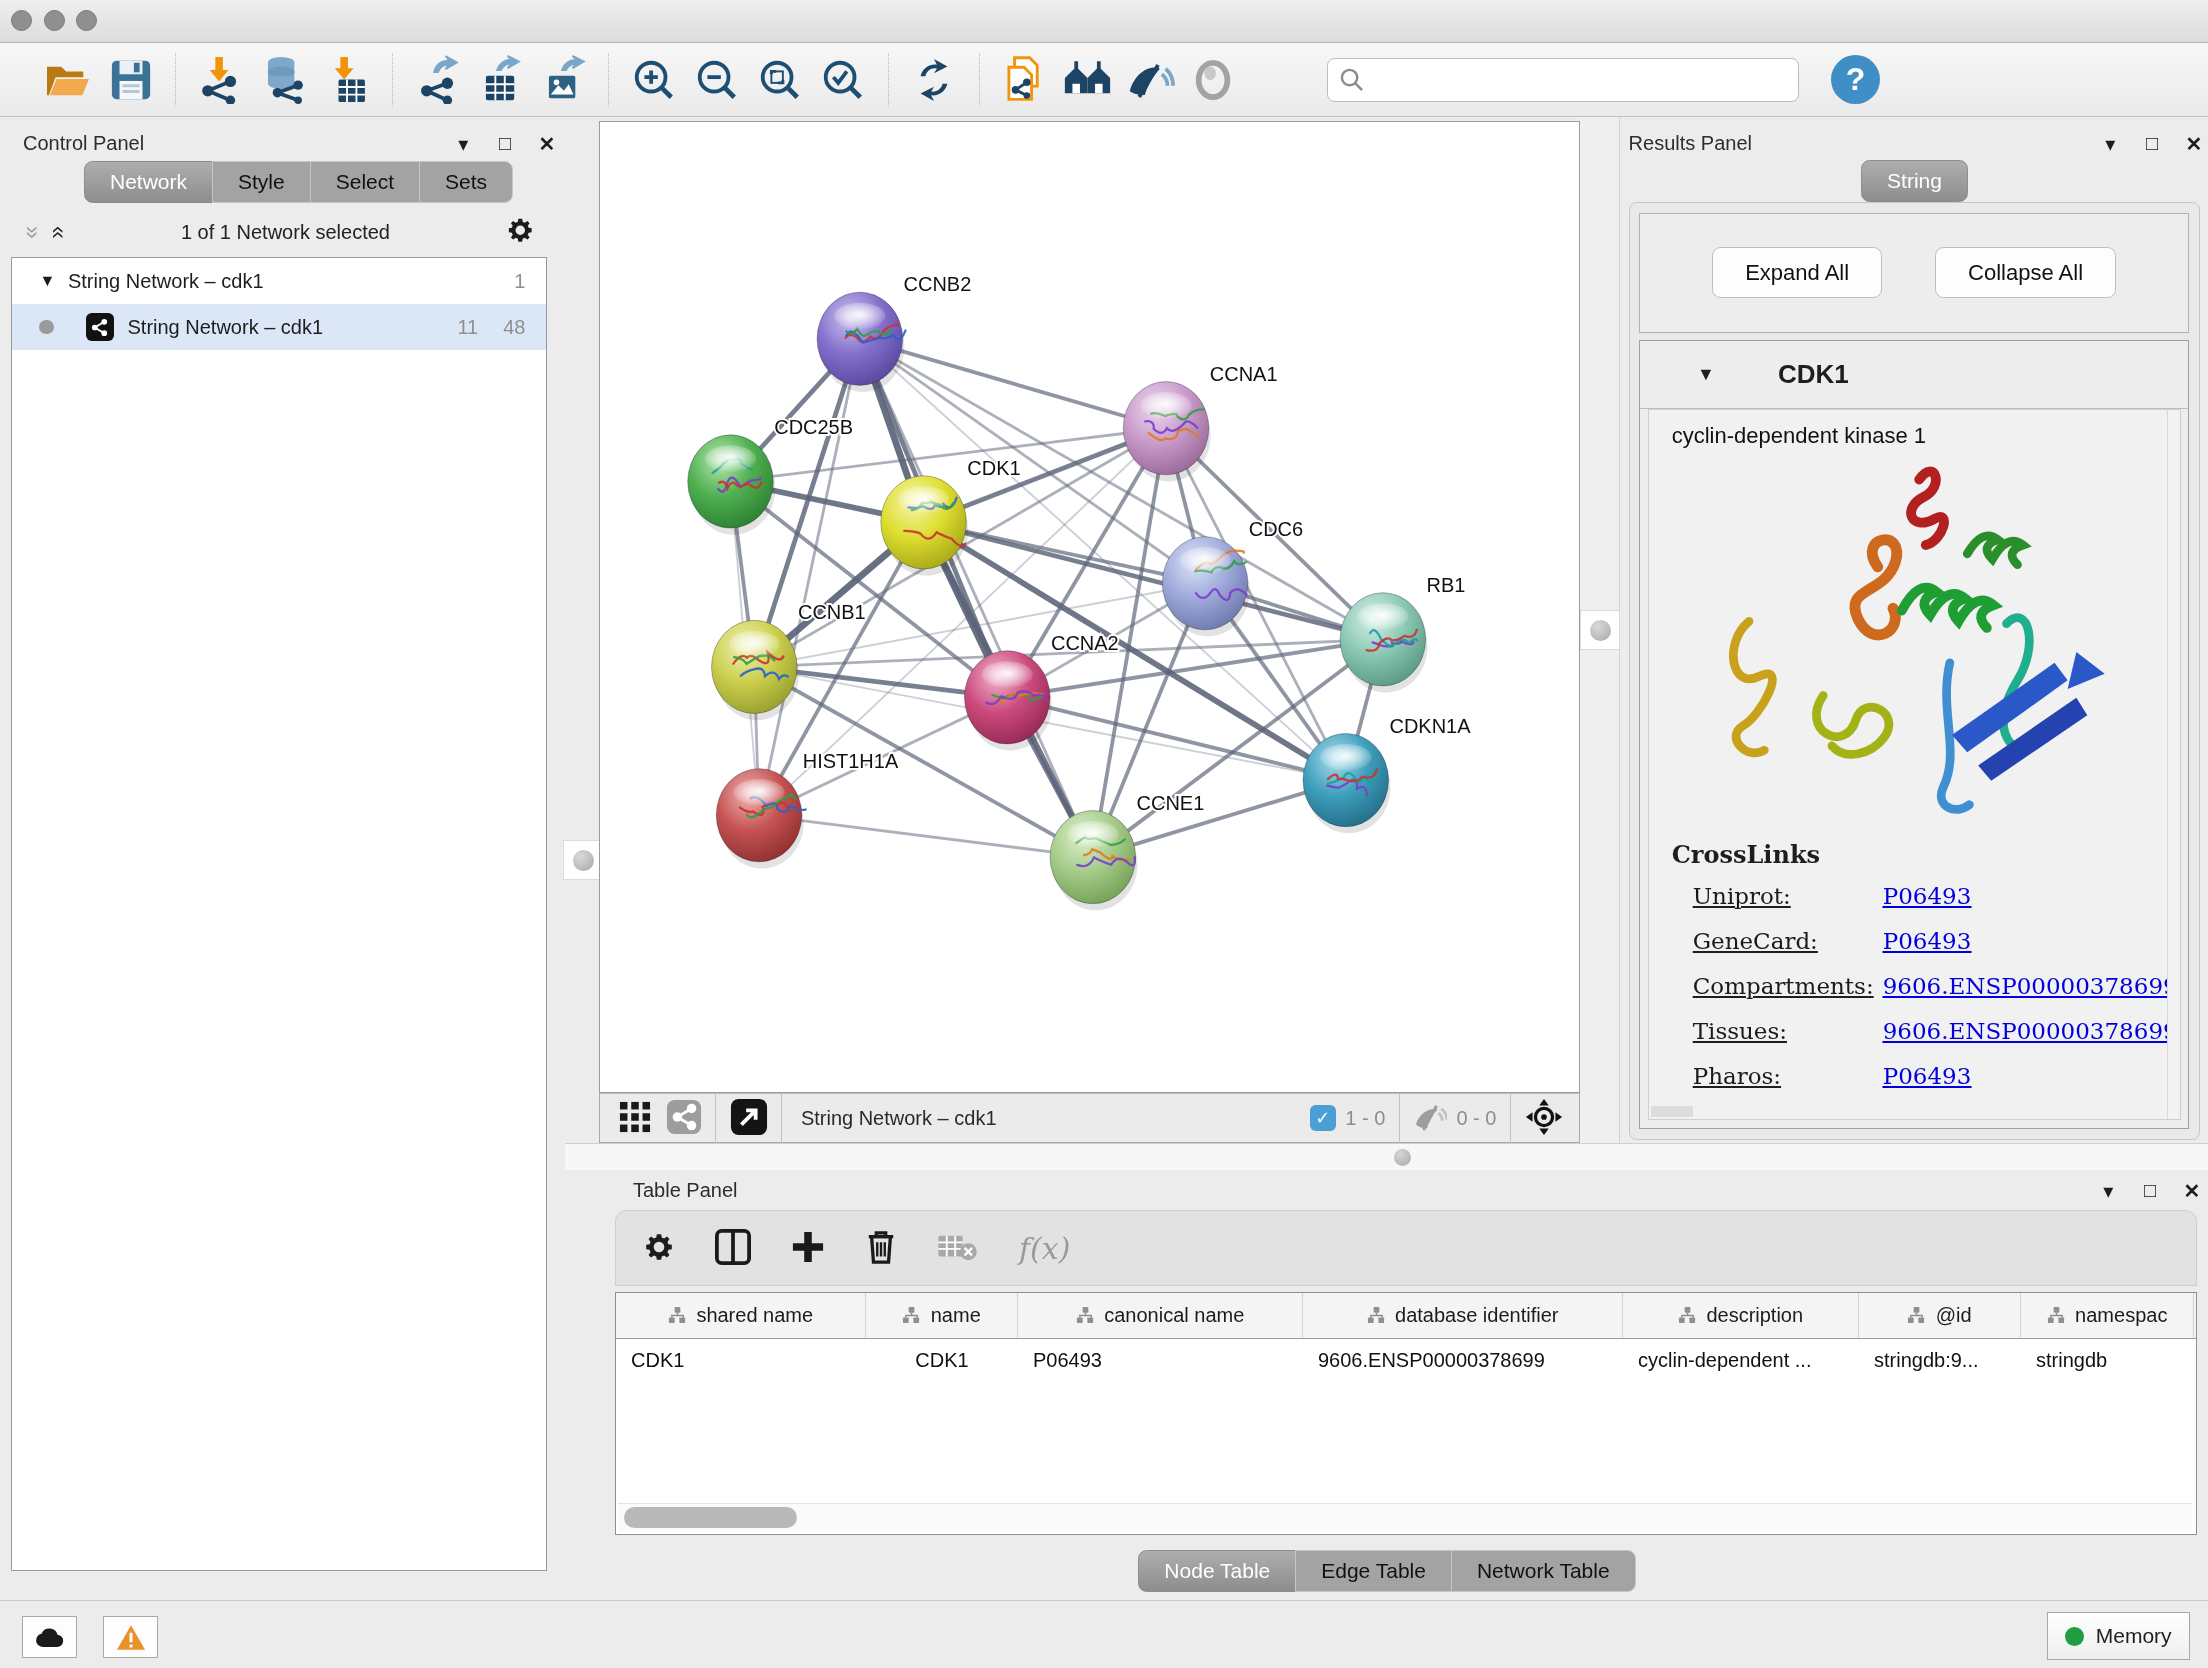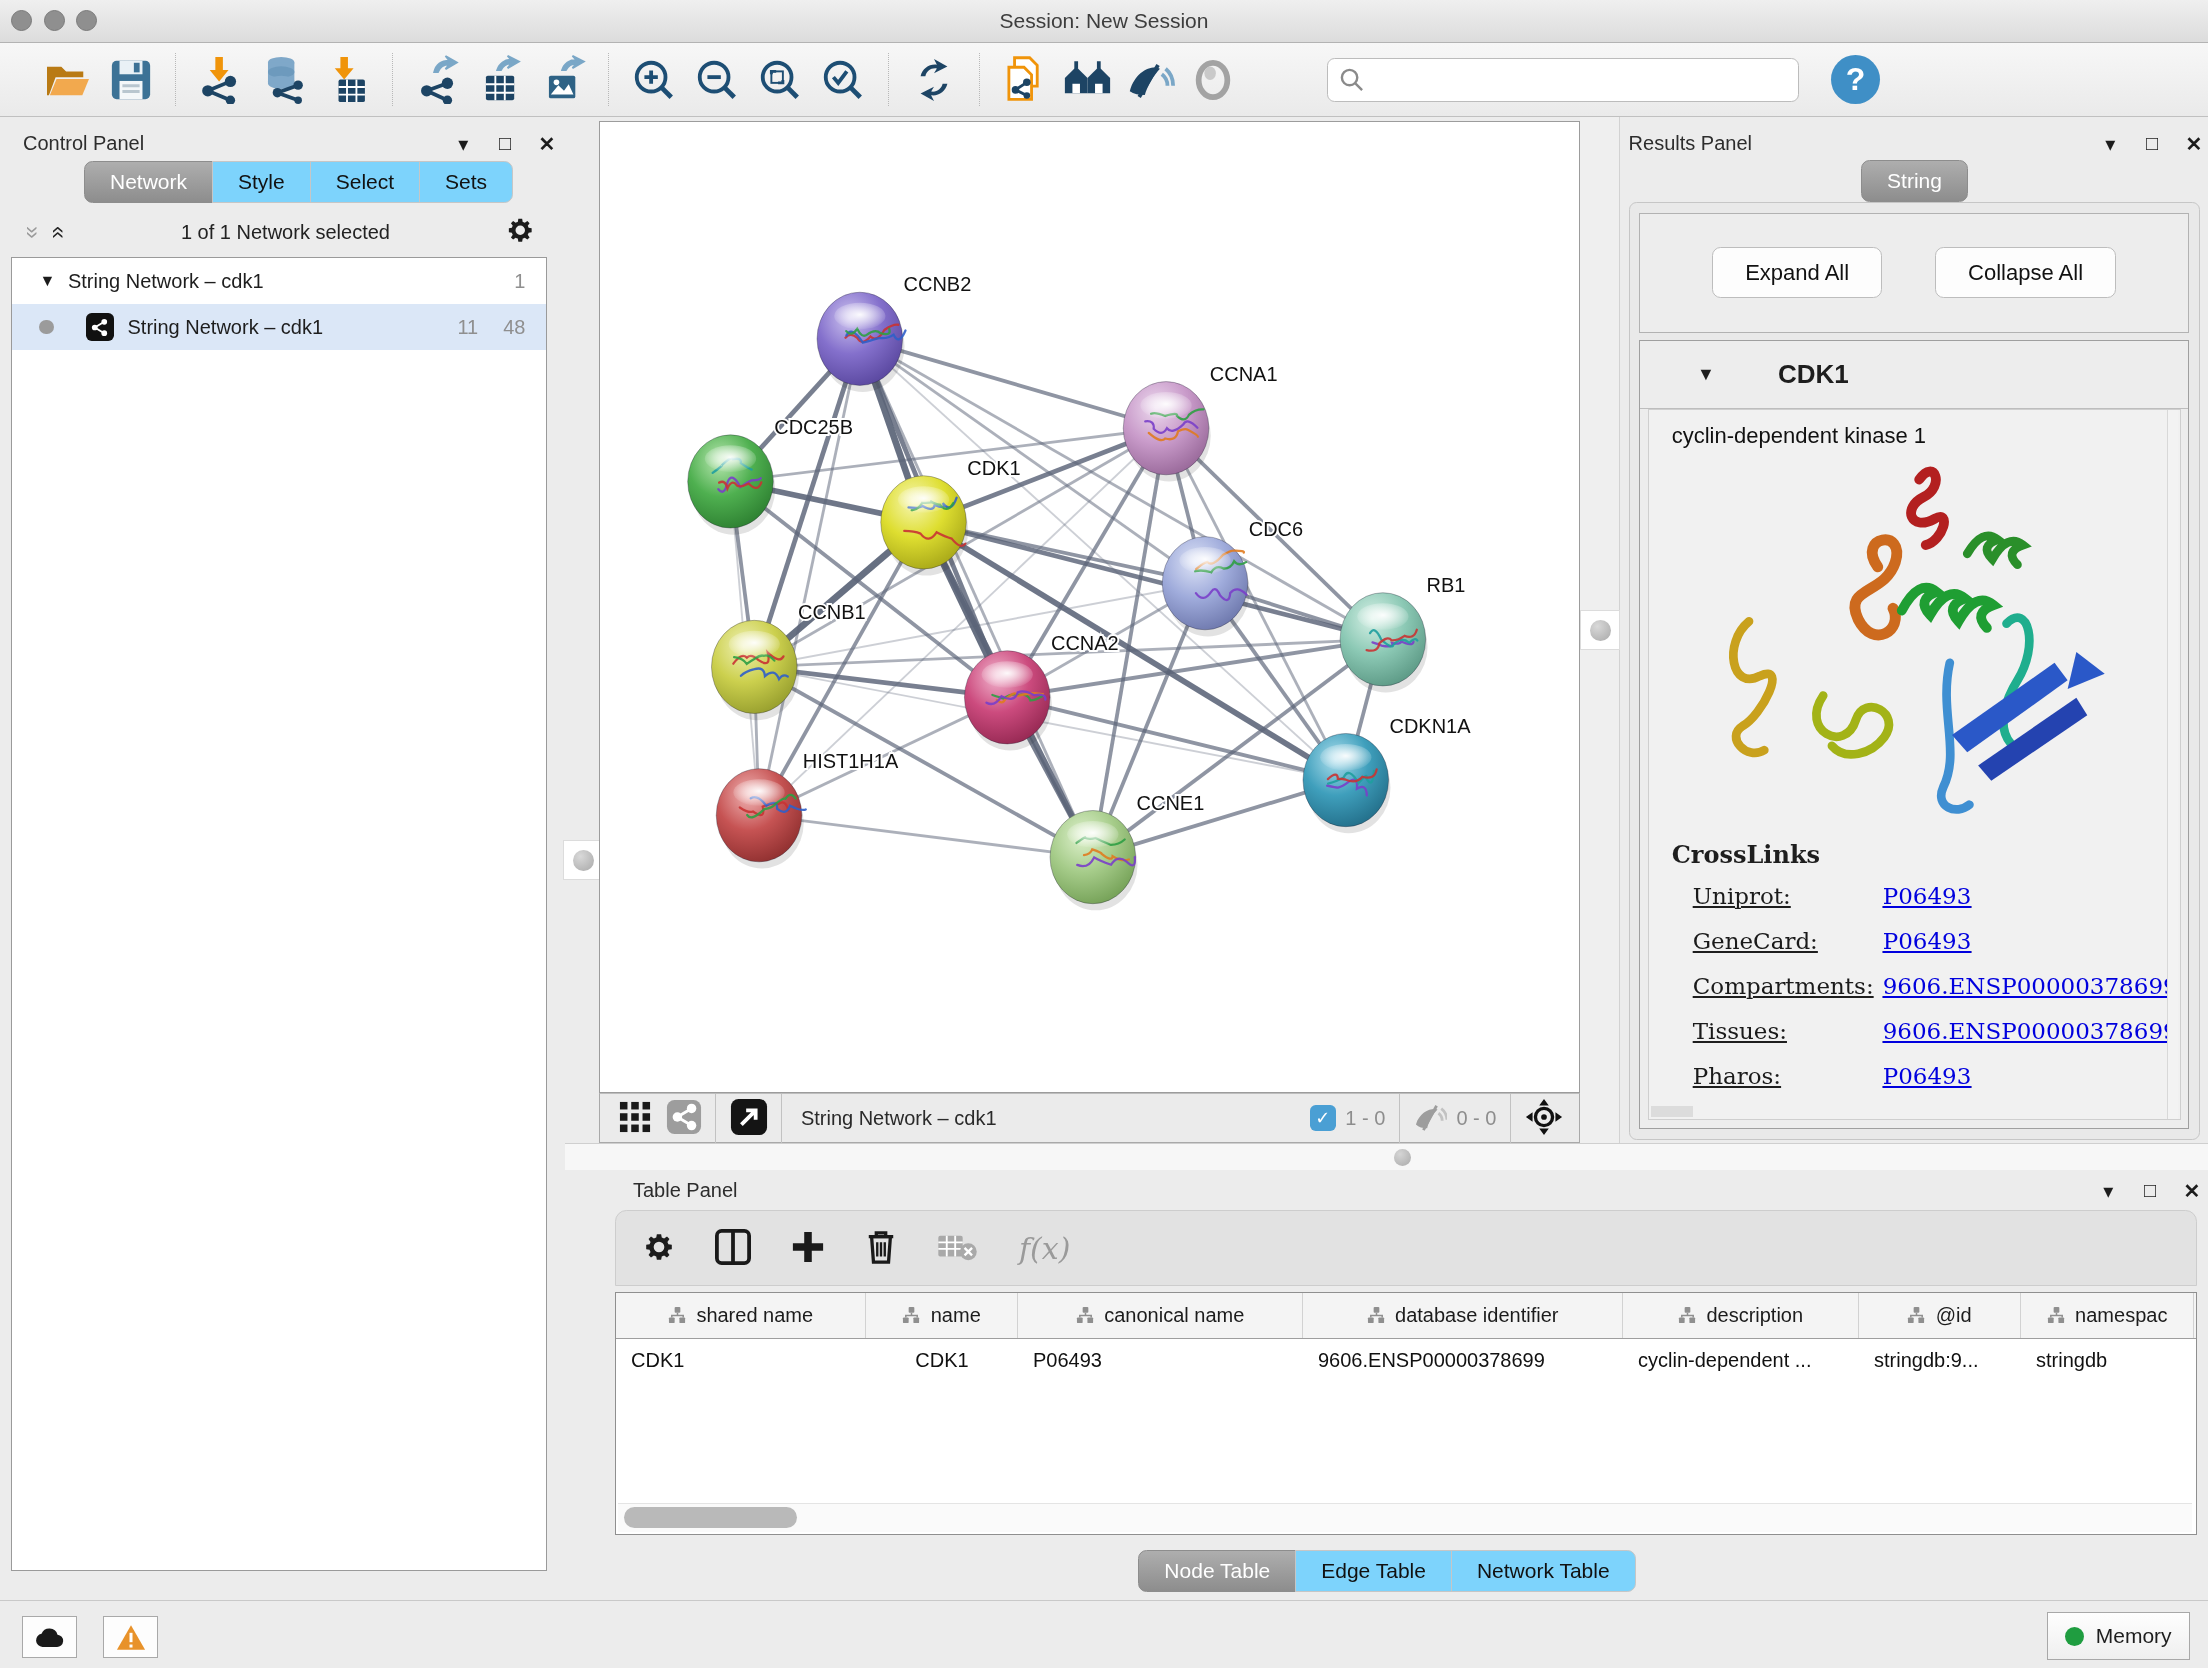--- a/index.html
+++ b/index.html
@@ -23,21 +23,21 @@
   .search-box input{border:none;outline:none;font-size:20px;width:399px;margin-left:9.5px;
     font-family:"Liberation Sans",sans-serif;background:transparent;}
   .help-btn{width:49px;height:49px;border-radius:50%;background:#3f8fc6;color:#fff;
     font-size:32px;font-weight:bold;display:flex;align-items:center;justify-content:center;margin-left:32px;}
   
   .panel-head{position:absolute;height:34px;display:flex;align-items:center;}
   .panel-title{font-size:20px;color:#2d2d2d;}
   .chrome-ics{position:absolute;display:flex;gap:13.3px;align-items:center;}
   .chrome-ic{font-size:20px;color:#1c1c1c;width:28.5px;text-align:center;}
   .tab{height:40px;display:flex;align-items:center;justify-content:center;padding:0 25px;
-    background:#7dd3fc;border:1px solid #c6c6c6;font-size:21px;color:#111;margin-left:-1px;}
+    background:#a3a3a3;border:1px solid #c6c6c6;font-size:21px;color:#111;margin-left:-1px;}
   .tab:first-child{border-radius:8.6px 0 0 8.6px;margin-left:0;}
   .tab:last-child{border-radius:0 8.6px 8.6px 0;}
   .tab.single{border-radius:8.6px;}
   .tab.active{background:linear-gradient(#aeaeae,#8d8d8d);color:#fff;border-color:#8d8d8d;}
   
   .control-col{position:absolute;left:0;top:117px;width:565px;height:1483px;background:#ececec;}
   .ctl-head{left:23px;top:9.5px;}
   .ctl-ics{left:449px;top:9.5px;height:34px;}
   .ctl-tabs{position:absolute;left:84px;top:44px;display:flex;}
   .list-header{position:absolute;left:11.4px;top:93px;width:536px;height:44px;
@@ -135,21 +135,20 @@
     border:1px solid #a8a8a8;display:flex;align-items:center;justify-content:center;gap:11.4px;font-size:21px;}
   .mem-dot{width:19px;height:19px;border-radius:50%;background:#1f9d40;}
 </style>
 </head>
 <body>
 
 <div class="titlebar">
   <div class="traffic" style="left:11.4px"></div>
   <div class="traffic" style="left:44px"></div>
   <div class="traffic" style="left:76px"></div>
-  <div class="title-text">Session: New Session</div>
 </div>
 
 <div class="toolbar">
   <div class="tbtn">
     <svg width="48" height="42" viewBox="0 0 50 44">
         <path d="M3 8h15l5 5h18v6H12L5 38H3z" fill="#b97a14"></path>
         <path d="M6 38l7-17h34l-7 17z" fill="#f2a94e"></path>
       </svg>
   </div>
   <div class="tbtn">

